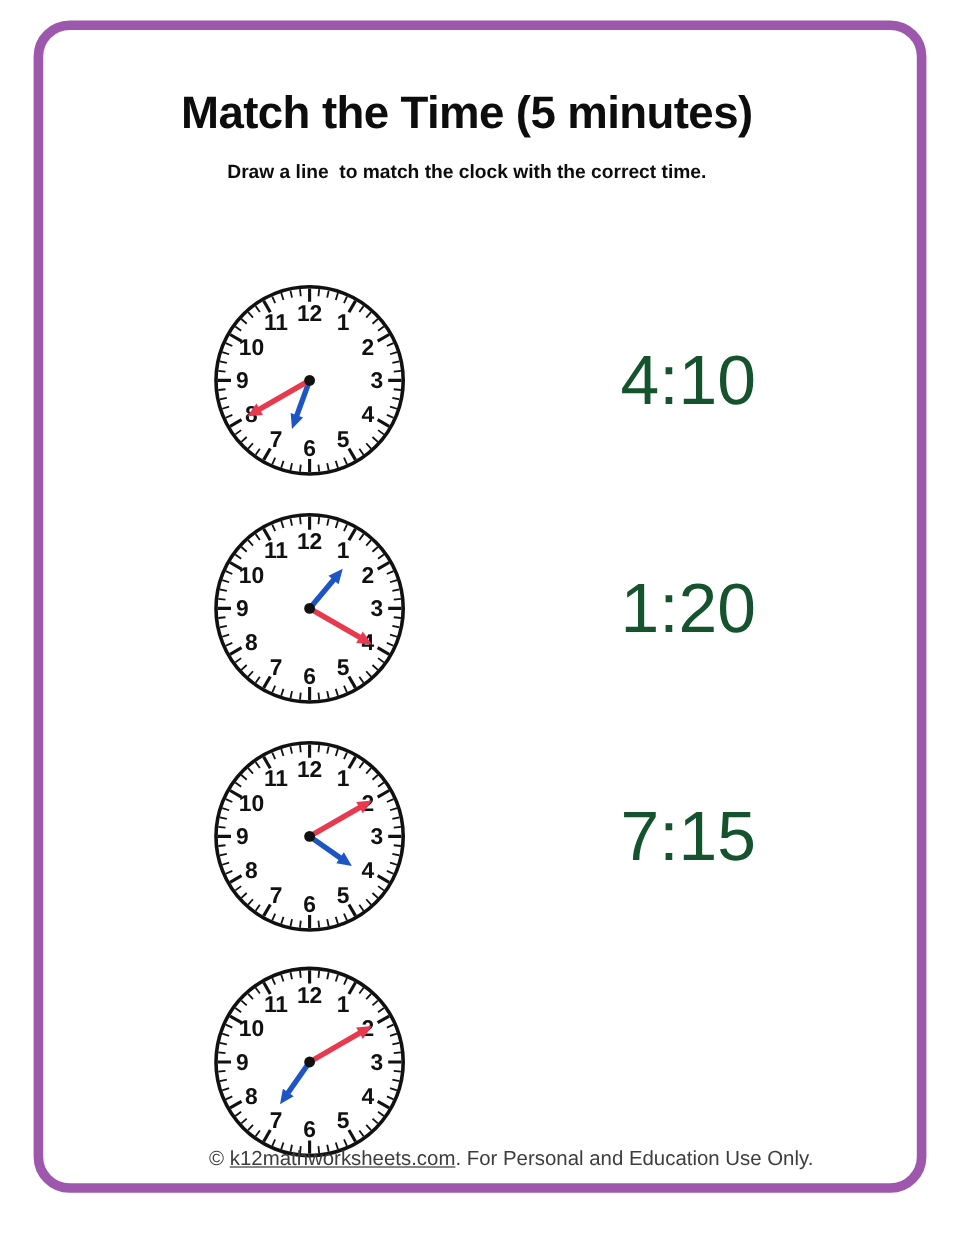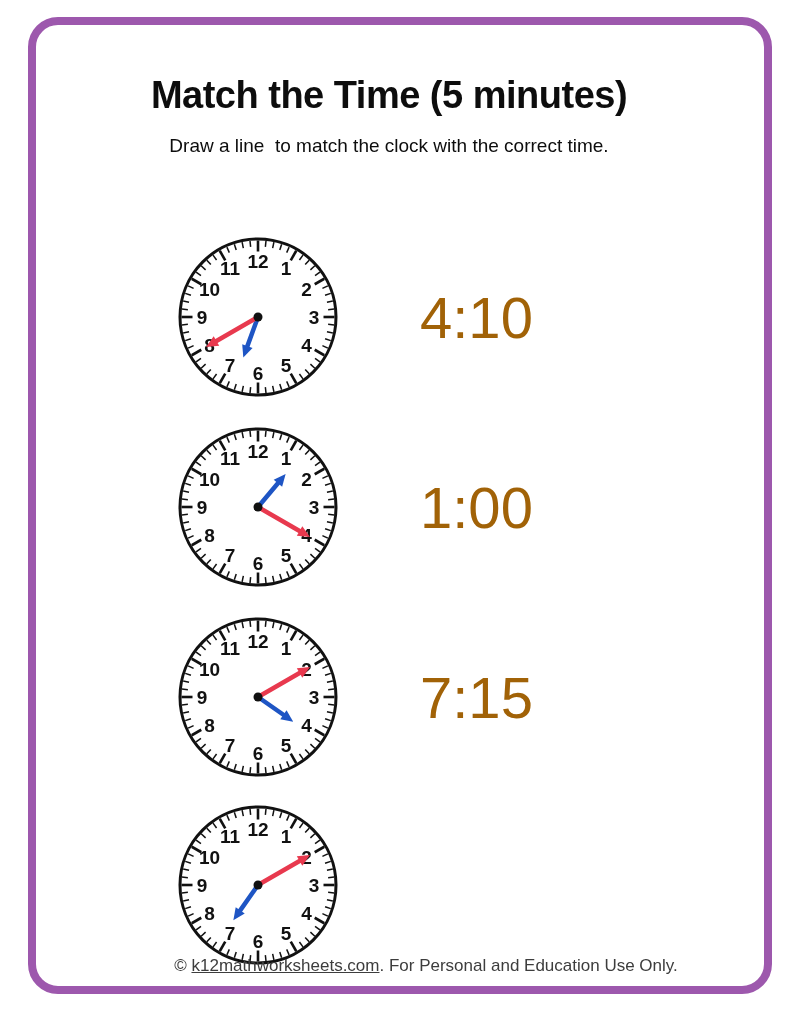--- a/index.html
+++ b/index.html
@@ -11,28 +11,28 @@
     position:absolute;left:28px;top:17px;width:744px;height:977px;
     box-sizing:border-box;border:8px solid #9d58ad;border-radius:30px;
     pointer-events:none;
   }
   .title{
     position:absolute;top:74px;left:0;width:100%;text-align:center;
     font-size:38px;font-weight:bold;color:#0d0d0d;letter-spacing:-0.5px;
   }
   .instruction{
     position:absolute;top:135px;left:0;width:100%;text-align:center;
-    font-size:19px;font-weight:normal;color:#0d0d0d;white-space:pre-wrap;
+    font-size:16px;font-weight:bold;color:#0d0d0d;white-space:pre-wrap;
   }
   .row{position:absolute;left:0;width:100%;height:164px;}
   .row-0{top:235px;} .row-1{top:425px;} .row-2{top:615px;} .row-3{top:803px;}
   .clock-wrap{position:absolute;left:176px;top:0;width:164px;height:164px;}
   .time-label{
     position:absolute;left:420px;top:50%;transform:translateY(-50%);
-    width:210px;text-align:left;font-size:58px;font-weight:400;color:#a16207;
+    width:210px;text-align:right;font-size:58px;font-weight:400;color:#14532d;
   }
   .footer{
     position:absolute;top:956px;left:0;width:100%;text-align:center;
     font-size:17px;color:#3d3d3d;padding-left:37px;
   }
   .footer a{color:#3d3d3d;text-decoration:underline;cursor:pointer;}
 </style>
 </head>
 <body>
 
@@ -208,21 +208,21 @@
           <g>
             <line x1="0" y1="0" x2="19.92641590028272" y2="-23.747377736688318" stroke="#1e55c4" stroke-width="4.5" stroke-linecap="round"></line>
             <polygon points="27.639867216521193,-32.93991105411605 24.1396603374371,-20.21204588341235 15.71317146312834,-27.282709589964284" fill="#1e55c4"></polygon>
           </g>
           <g>
             <line x1="0" y1="0" x2="41.569219381653056" y2="23.999999999999996" stroke="#e8394e" stroke-width="4.5" stroke-linecap="round"></line>
             <polygon points="51.96152422706632,29.999999999999996 38.819219381653056,28.763139720814408 44.319219381653056,19.236860279185585" fill="#e8394e"></polygon>
           </g>
           <circle cx="0" cy="0" r="4.5" fill="#111111"></circle>
         </svg></div>
-    <div class="time-label">1:00</div>
+    <div class="time-label">1:20</div>
   </div>
 
   <div class="row row-2">
     <div class="clock-wrap" title="4:10"><svg viewBox="-82 -82 164 164" width="164" height="164">
           <circle cx="0" cy="0" r="78" fill="#ffffff" stroke="#111111" stroke-width="3"></circle>
           <line x1="4.684274006738626e-15" y1="-76.5" x2="4.010718267207582e-15" y2="-65.5" stroke="#111111" stroke-width="2.6"></line>
           <line x1="7.9964274399754895" y1="-76.0809249956729" x2="7.369256660369569" y2="-70.11379362346327" stroke="#111111" stroke-width="1.5"></line>
           <line x1="15.905244347558599" y1="-74.82829145613613" x2="14.65777420265204" y2="-68.9594058517333" stroke="#111111" stroke-width="1.5"></line>
           <line x1="23.63980006968348" y1="-72.75582349657924" x2="21.785698103433795" y2="-67.04948439880832" stroke="#111111" stroke-width="1.5"></line>
           <line x1="31.115353195298717" y1="-69.88622750965897" x2="28.674933336843914" y2="-64.40495476380336" stroke="#111111" stroke-width="1.5"></line>

